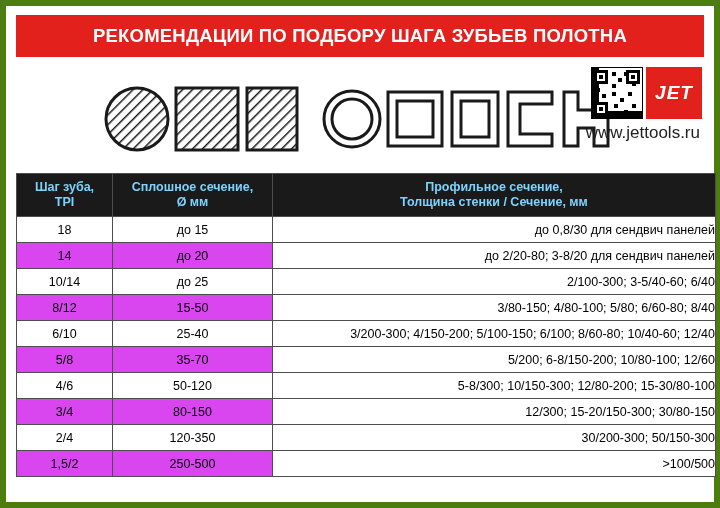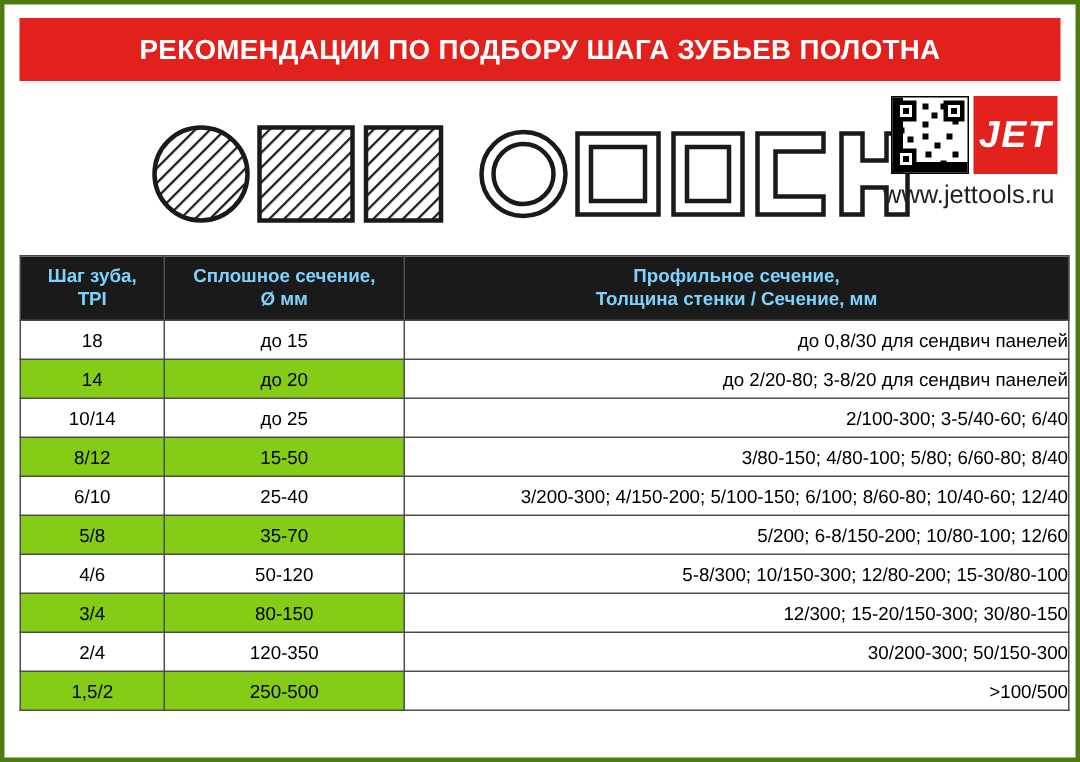--- a/index.html
+++ b/index.html
@@ -11,21 +11,21 @@
     width: 720px;
     height: 508px;
     font-family: "Liberation Sans", sans-serif;
     overflow: hidden;
   }
   .page {
     position: relative;
     width: 720px;
     height: 508px;
     box-sizing: border-box;
-    border: 3px solid #4d7c0f;
+    border: 6px solid #4d7c0f;
     background: #ffffff;
   }
 
   
   .header-band {
     position: relative;
     margin: 9px 10px 0 10px;
     height: 42px;
     background: #e2211c;
     display: flex;
@@ -80,21 +80,21 @@
     position: absolute;
     background: #000;
     display: block;
   }
   .jet-mark {
     width: 56px;
     height: 52px;
     background: #e2211c;
     color: #ffffff;
     font-weight: bold;
-    font-size: 25px;
+    font-size: 19px;
     font-style: italic;
     display: flex;
     align-items: center;
     justify-content: center;
     letter-spacing: 1px;
   }
   .jet-url {
     margin-top: 4px;
     font-size: 17px;
     color: #222222;
@@ -131,21 +131,21 @@
     height: 25px;
     vertical-align: middle;
   }
   td.c1, td.c2 {
     text-align: center;
   }
   td.c3 {
     text-align: right;
     padding-left: 6px;
   }
-  tr.shade td.c1, tr.shade td.c2 { background: #84cc16; }
+  tr.shade td.c1, tr.shade td.c2 { background: #d946ef; }
   tr.shade td.c3 { background: #ffffff; }
   tr.plain td { background: #ffffff; }
 </style>
 </head>
 <body>
 
 <div class="page">
 
   <div class="header-band">
     <div class="header-title">РЕКОМЕНДАЦИИ ПО ПОДБОРУ ШАГА ЗУБЬЕВ ПОЛОТНА</div>

